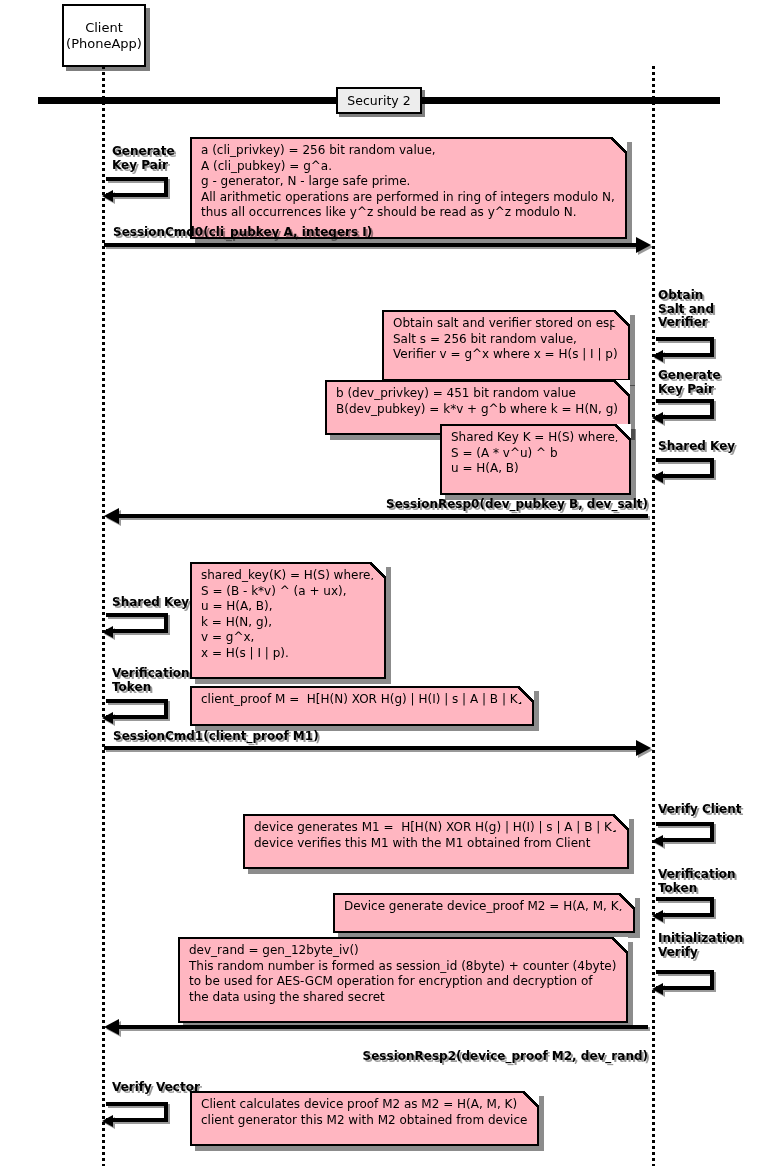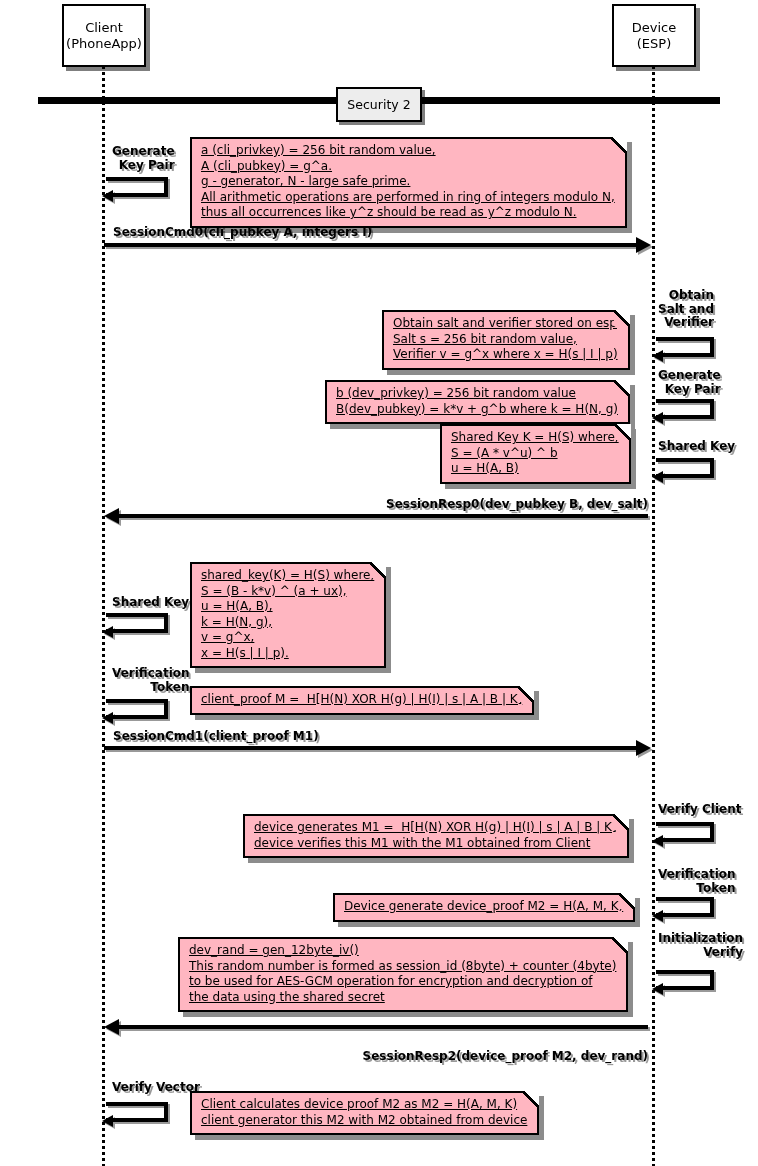--- a/index.html
+++ b/index.html
@@ -13,37 +13,37 @@
     background: repeating-linear-gradient(to bottom, #000 0 3px, transparent 3px 6px);
   }
   .actor {
     position: absolute; width: 84px; height: 63px; border: 2px solid #000;
     background: var(--actor-fill, #fff); box-shadow: 4px 4px 0 rgba(0,0,0,0.5);
     display: flex; align-items: center; justify-content: center; text-align: center;
     font-size: 13px; line-height: 16px; white-space: pre-line;
   }
   .divider-bar { position: absolute; left: 38px; top: 97px; width: 682px; height: 7px; background: #000; }
   .divider-box {
-    position: absolute; left: 336px; top: 87px; width: 86px; height: 35px;
+    position: absolute; left: 336px; top: 87px; width: 86px; height: 27px;
     border: 2px solid #000; background: var(--divider-fill, #ededed);
     box-shadow: 3px 3px 0 rgba(0,0,0,0.5);
     display: flex; align-items: center; justify-content: center; font-size: 12.5px; text-align: center;
   }
   .note {
-    position: absolute; padding: 4px 10px 5px 9px; background: var(--note-fill, #ffb6c1);
+    position: absolute; padding: 4px 10px 16px 9px; background: var(--note-fill, #ffb6c1);
     border: 2px solid #000; box-shadow: 5px 5px 0 rgba(0,0,0,0.45);
-    font-size: 12px; line-height: 15.5px; white-space: pre; text-decoration: underline;
+    font-size: 12px; line-height: 15.5px; white-space: pre;
   }
   .note::after {
     content: ""; position: absolute; top: -2px; right: -2px; width: 16px; height: 16px;
     background: linear-gradient(to bottom left, #fff 0 44%, #000 44% 58%, var(--note-fill, #ffb6c1) 58%);
   }
   .sa-label, .msg-label {
     position: absolute; font-size: 12px; font-weight: bold; line-height: 13.5px;
-    white-space: pre; text-shadow: 2px 2px 0 rgba(0,0,0,0.4); text-align: right;
+    white-space: pre; text-shadow: 2px 2px 0 rgba(0,0,0,0.4);
   }
   .msg-label.right { text-align: left; }
   .self-arrow {
     position: absolute; height: 20px; border: 4px solid #000; border-left: none;
     filter: drop-shadow(2px 2px 0 rgba(0,0,0,0.4));
   }
   .self-arrow::after {
     content: ""; position: absolute; left: -4px; bottom: -9px; width: 0; height: 0;
     border-top: 6px solid transparent; border-bottom: 6px solid transparent;
     border-right: 11px solid #000;
@@ -57,22 +57,20 @@
 </head>
 <body>
 
 <div class="stage">
 
   <div class="lifeline" style="left:102px"></div>
   <div class="lifeline" style="left:652px"></div>
 
   <div class="actor" style="left:62px;top:4px">Client
 (PhoneApp)</div>
-  <div class="actor" style="left:612px;top:4px">Device
-(ESP)</div>
 
   <div class="divider-bar"></div>
   <div class="divider-box">Security 2</div>
 
   <div class="sa-label" style="left:112px;top:145px">Generate
 Key Pair</div>
   <div class="self-arrow" style="left:106px;top:177px;width:62px"></div>
   <div class="note" style="left:190px;top:137px">a (cli_privkey) = 256 bit random value,
 A (cli_pubkey) = g^a.
 g - generator, N - large safe prime.
@@ -86,21 +84,21 @@
 Salt and
 Verifier</div>
   <div class="self-arrow" style="left:656px;top:337px;width:58px"></div>
   <div class="note" style="left:382px;top:310px">Obtain salt and verifier stored on esp
 Salt s = 256 bit random value,
 Verifier v = g^x where x = H(s | I | p)</div>
 
   <div class="sa-label" style="left:658px;top:369px">Generate
 Key Pair</div>
   <div class="self-arrow" style="left:656px;top:399px;width:58px"></div>
-  <div class="note" style="left:325px;top:380px">b (dev_privkey) = 256 bit random value
+  <div class="note" style="left:325px;top:380px">b (dev_privkey) = 451 bit random value
 B(dev_pubkey) = k*v + g^b where k = H(N, g)</div>
 
   <div class="sa-label" style="left:658px;top:440px">Shared Key</div>
   <div class="self-arrow" style="left:656px;top:458px;width:58px"></div>
   <div class="note" style="left:440px;top:424px">Shared Key K = H(S) where,
 S = (A * v^u) ^ b
 u = H(A, B)</div>
 
   <div class="msg-label right" style="right:110px;top:498px">SessionResp0(dev_pubkey B, dev_salt)</div>
   <div class="msg left" style="left:118px;top:514px;width:530px"></div>

